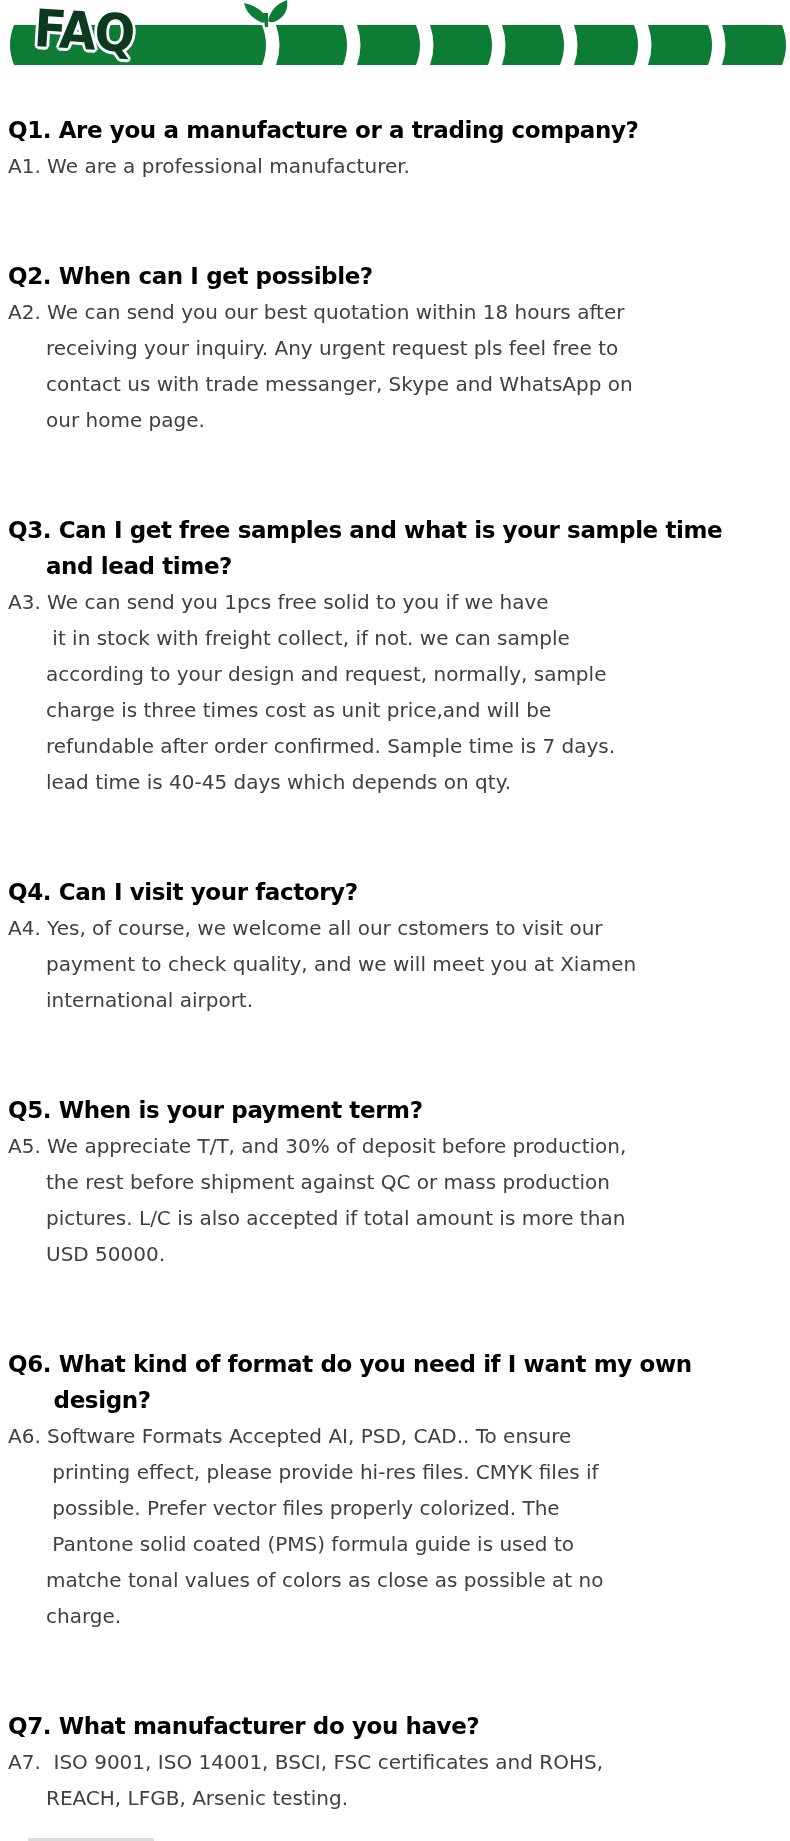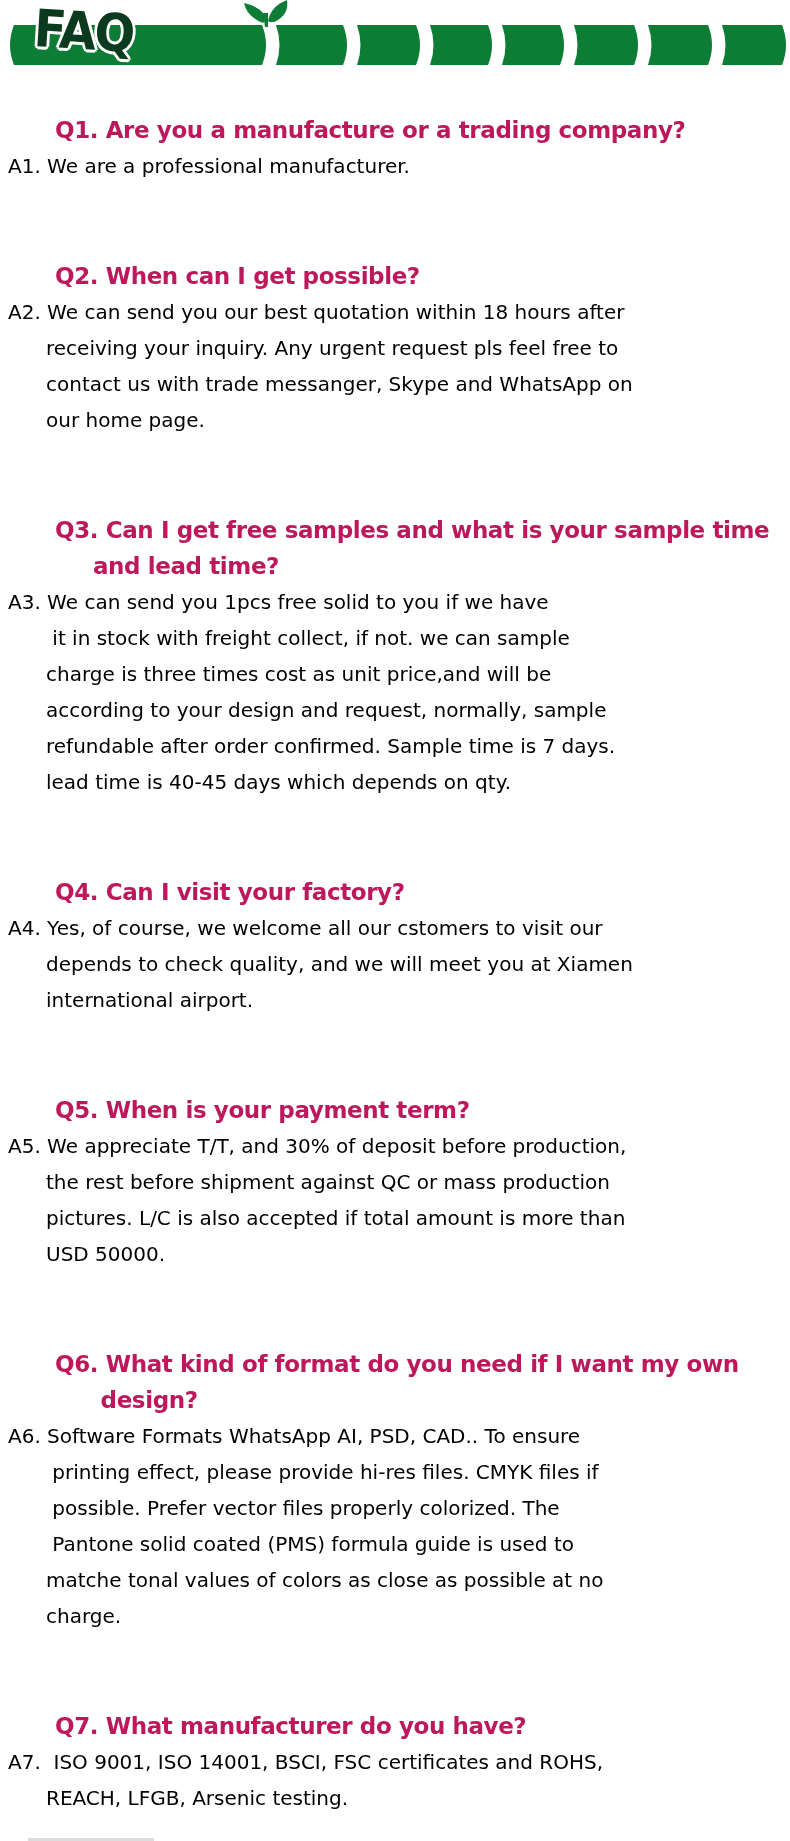--- a/index.html
+++ b/index.html
@@ -19,25 +19,25 @@
       -3px 0 0 #fff,3px 0 0 #fff,0 -3px 0 #fff,0 3px 0 #fff,
       -2px -2px 0 #fff,2px 2px 0 #fff,-2px 2px 0 #fff,2px -2px 0 #fff;
   }
   
   .content{position:absolute;top:0;left:0;width:774px;padding:112px 8px 0 8px;}
   .section{margin-top:74px;}
   .section:first-child{margin-top:0;}
   .qline,.aline{white-space:pre;}
   .qline{
     font-family:"DejaVu Sans",sans-serif;font-weight:bold;
-    font-size:23px;line-height:36px;letter-spacing:-0.4px;color:#be185d;margin-left:47px;
+    font-size:23px;line-height:36px;letter-spacing:-0.4px;color:#000000;
   }
   .aline{
     font-family:"DejaVu Sans",sans-serif;font-weight:normal;
-    font-size:20px;line-height:36px;color:#000000;
+    font-size:20px;line-height:36px;color:#404040;
   }
   .cont{padding-left:38px;}
   .bottom-sliver{
     position:absolute;bottom:0;left:28px;width:126px;height:3px;background:#dcdcdc;
   }
 </style>
 </head>
 <body>
 
 <div class="page">
@@ -75,42 +75,42 @@
         <div class="aline">A2. We can send you our best quotation within 18 hours after</div>
         <div class="aline cont">receiving your inquiry. Any urgent request pls feel free to</div>
         <div class="aline cont">contact us with trade messanger, Skype and WhatsApp on</div>
         <div class="aline cont">our home page.</div>
       </section>
       <section class="section">
         <div class="qline">Q3. Can I get free samples and what is your sample time</div>
         <div class="qline cont">and lead time?</div>
         <div class="aline">A3. We can send you 1pcs free solid to you if we have</div>
         <div class="aline cont"> it in stock with freight collect, if not. we can sample</div>
+        <div class="aline cont">according to your design and request, normally, sample</div>
         <div class="aline cont">charge is three times cost as unit price,and will be</div>
-        <div class="aline cont">according to your design and request, normally, sample</div>
         <div class="aline cont">refundable after order confirmed. Sample time is 7 days.</div>
         <div class="aline cont">lead time is 40-45 days which depends on qty.</div>
       </section>
       <section class="section">
         <div class="qline">Q4. Can I visit your factory?</div>
         <div class="aline">A4. Yes, of course, we welcome all our cstomers to visit our</div>
-        <div class="aline cont">depends to check quality, and we will meet you at Xiamen</div>
+        <div class="aline cont">payment to check quality, and we will meet you at Xiamen</div>
         <div class="aline cont">international airport.</div>
       </section>
       <section class="section">
         <div class="qline">Q5. When is your payment term?</div>
         <div class="aline">A5. We appreciate T/T, and 30% of deposit before production,</div>
         <div class="aline cont">the rest before shipment against QC or mass production</div>
         <div class="aline cont">pictures. L/C is also accepted if total amount is more than</div>
         <div class="aline cont">USD 50000.</div>
       </section>
       <section class="section">
         <div class="qline">Q6. What kind of format do you need if I want my own</div>
         <div class="qline cont"> design?</div>
-        <div class="aline">A6. Software Formats WhatsApp AI, PSD, CAD.. To ensure</div>
+        <div class="aline">A6. Software Formats Accepted AI, PSD, CAD.. To ensure</div>
         <div class="aline cont"> printing effect, please provide hi-res files. CMYK files if</div>
         <div class="aline cont"> possible. Prefer vector files properly colorized. The</div>
         <div class="aline cont"> Pantone solid coated (PMS) formula guide is used to</div>
         <div class="aline cont">matche tonal values of colors as close as possible at no</div>
         <div class="aline cont">charge.</div>
       </section>
       <section class="section">
         <div class="qline">Q7. What manufacturer do you have?</div>
         <div class="aline">A7.  ISO 9001, ISO 14001, BSCI, FSC certificates and ROHS,</div>
         <div class="aline cont">REACH, LFGB, Arsenic testing.</div>

